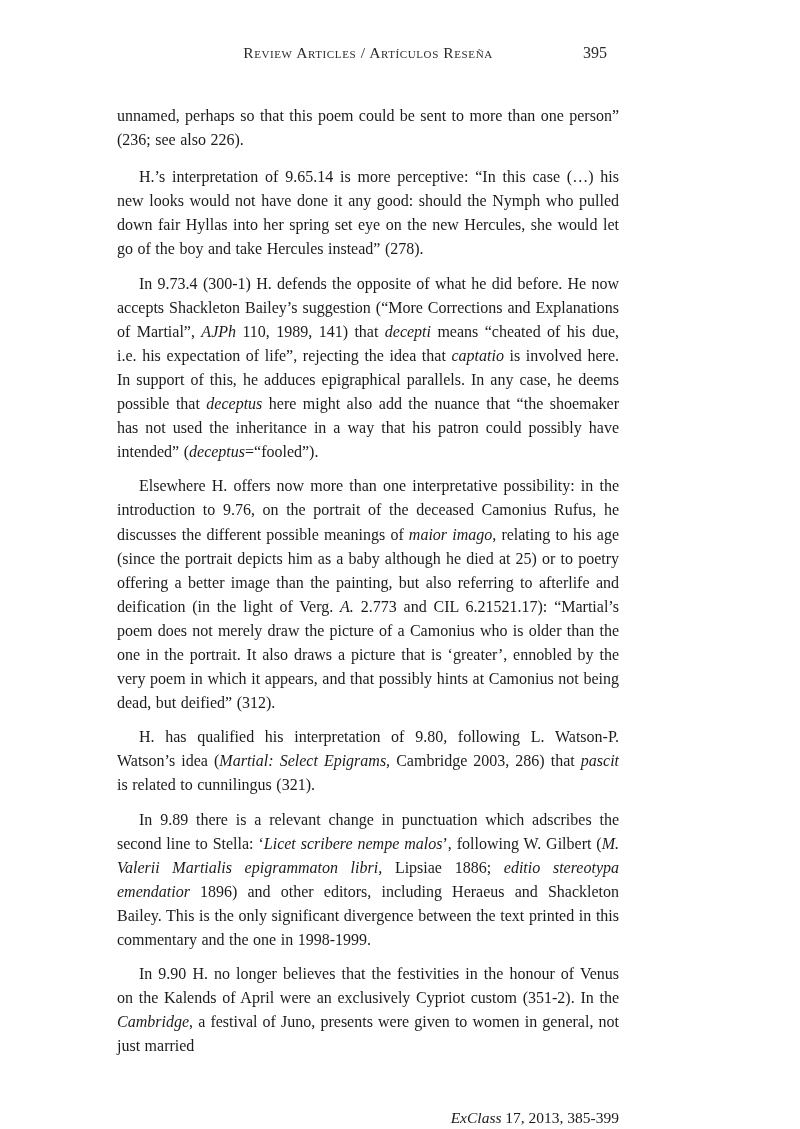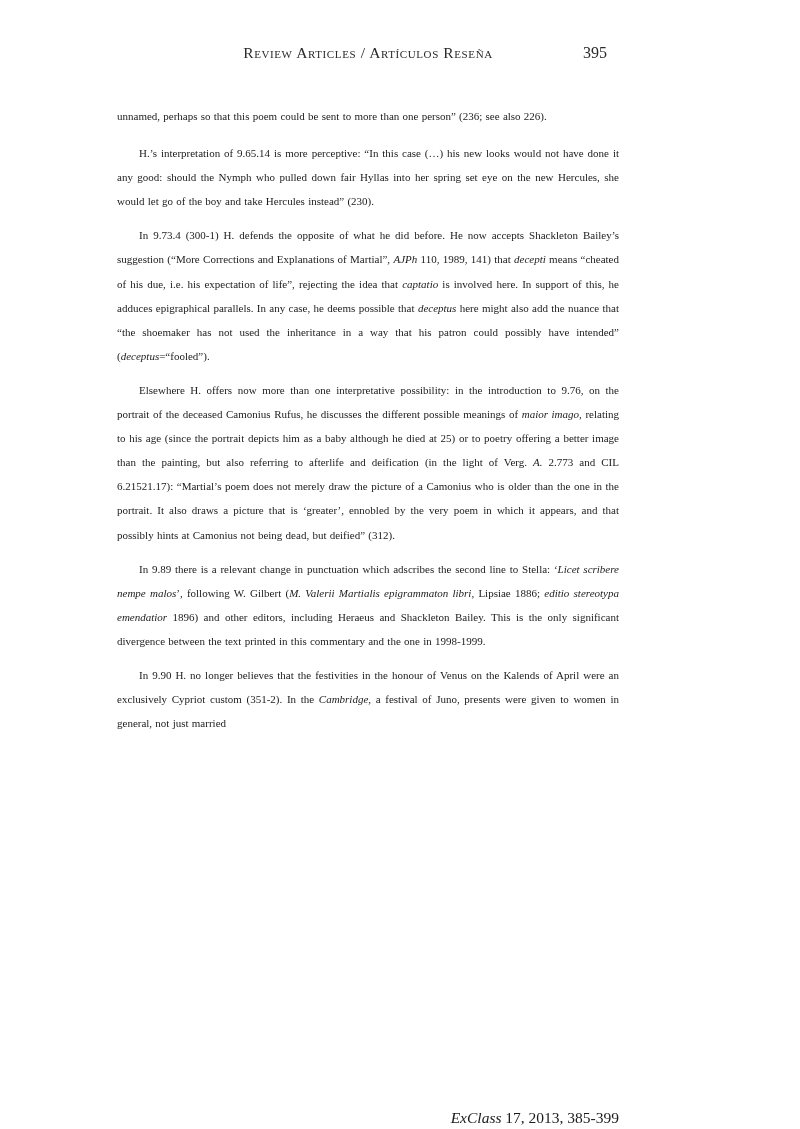--- a/index.html
+++ b/index.html
@@ -30,21 +30,21 @@
     color: #2a2a2a;
   }
   .running-head .page-number {
     position: absolute;
     right: 12px;
     top: 0;
     font-size: 16px;
     color: #2a2a2a;
   }
   .body-text p {
-    font-size: 11px;
+    font-size: 16px;
     line-height: 24.1px;
     text-align: justify;
     text-indent: 22px;
     margin-bottom: 10px;
     word-spacing: 0.5px;
   }
   .body-text p.no-indent {
     text-indent: 0;
     margin-bottom: 13px;
   }
@@ -64,22 +64,23 @@
 
 <div class="page">
 
   <div class="running-head">
     <div class="head-title">Review Articles / Artículos Reseña</div>
     <div class="page-number">395</div>
   </div>
 
   <div class="body-text">
     <p class="no-indent"><span>unnamed, perhaps so that this poem could be sent to more than one person” (236; see also 226).</span></p>
-    <p><span>H.’s interpretation of 9.65.14 is more perceptive: “In this case (…) his new looks would not have done it any good: should the Nymph who pulled down fair Hyllas into her spring set eye on the new Hercules, she would let go of the boy and take Hercules instead” (230).</span></p>
+    <p><span>H.’s interpretation of 9.65.14 is more perceptive: “In this case (…) his new looks would not have done it any good: should the Nymph who pulled down fair Hyllas into her spring set eye on the new Hercules, she would let go of the boy and take Hercules instead” (278).</span></p>
     <p><span>In 9.73.4 (300-1) H. defends the opposite of what he did before. He now accepts Shackleton Bailey’s suggestion (“More Corrections and Explanations of Martial”, </span><em>AJPh</em><span> 110, 1989, 141) that </span><em>decepti</em><span> means “cheated of his due, i.e. his expectation of life”, rejecting the idea that </span><em>captatio</em><span> is involved here. In support of this, he adduces epigraphical parallels. In any case, he deems possible that </span><em>deceptus</em><span> here might also add the nuance that “the shoemaker has not used the inheritance in a way that his patron could possibly have intended” (</span><em>deceptus</em><span>=“fooled”).</span></p>
     <p><span>Elsewhere H. offers now more than one interpretative possibility: in the introduction to 9.76, on the portrait of the deceased Camonius Rufus, he discusses the different possible meanings of </span><em>maior imago</em><span>, relating to his age (since the portrait depicts him as a baby although he died at 25) or to poetry offering a better image than the painting, but also referring to afterlife and deification (in the light of Verg. </span><em>A.</em><span> 2.773 and CIL 6.21521.17): “Martial’s poem does not merely draw the picture of a Camonius who is older than the one in the portrait. It also draws a picture that is ‘greater’, ennobled by the very poem in which it appears, and that possibly hints at Camonius not being dead, but deified” (312).</span></p>
+    <p><span>H. has qualified his interpretation of 9.80, following L. Watson-P. Watson’s idea (</span><em>Martial: Select Epigrams,</em><span> Cambridge 2003, 286) that </span><em>pascit</em><span> is related to cunnilingus (321).</span></p>
     <p><span>In 9.89 there is a relevant change in punctuation which adscribes the second line to Stella: ‘</span><em>Licet scribere nempe malos</em><span>’, following W. Gilbert (</span><em>M. Valerii Martialis epigrammaton libri,</em><span> Lipsiae 1886; </span><em>editio stereotypa emendatior</em><span> 1896) and other editors, including Heraeus and Shackleton Bailey. This is the only significant divergence between the text printed in this commentary and the one in 1998-1999.</span></p>
     <p><span>In 9.90 H. no longer believes that the festivities in the honour of Venus on the Kalends of April were an exclusively Cypriot custom (351-2). In the </span><em>Cambridge</em><span>, a festival of Juno, presents were given to women in general, not just married</span></p>
   </div>
 
   <div class="footer"><em>ExClass</em><span> 17, 2013, 385-399</span></div>
 
 </div>
 
 </body></html>

